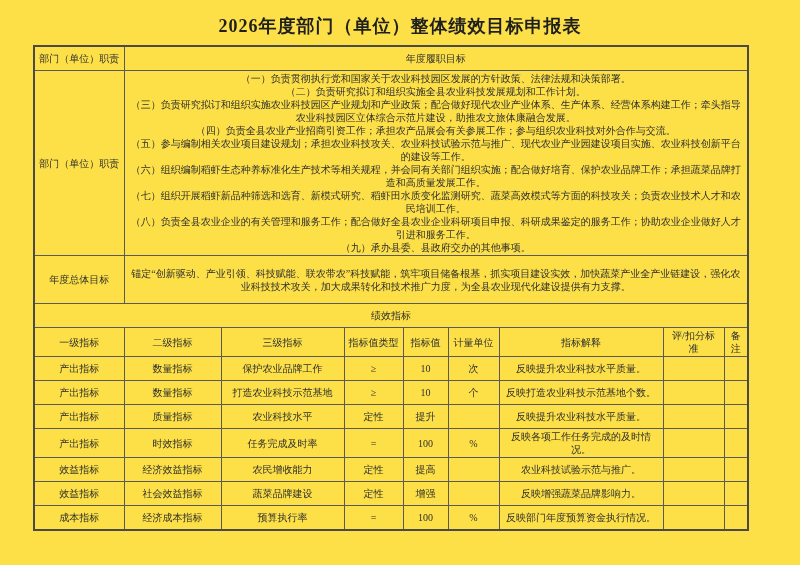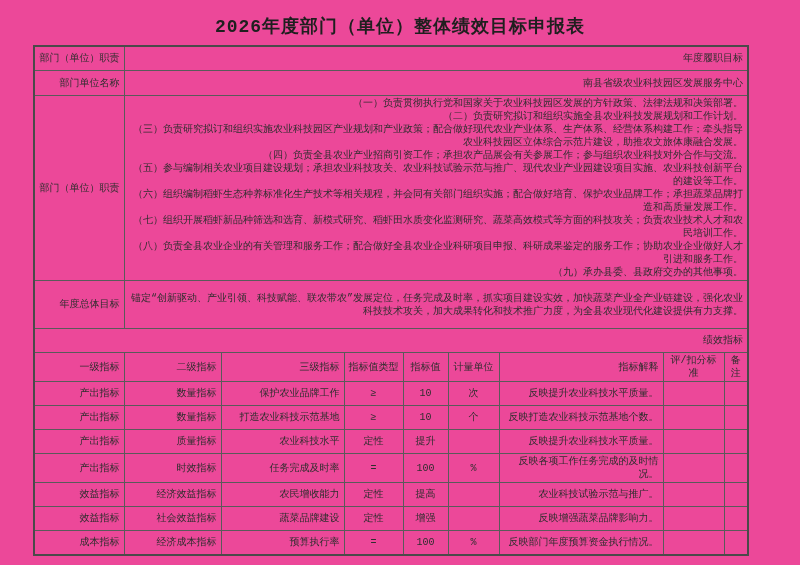--- a/index.html
+++ b/index.html
@@ -1,20 +1,20 @@
 <!DOCTYPE html>
 <html><head>
 <meta charset="utf-8">
 <style>
   html,body{margin:0;padding:0;background:#ffffff;}
   .page{
     position:relative;
     width:800px;height:565px;
-    background:#ec4899;
-    font-family:Liberation Mono, monospace;
+    background:#fde047;
+    font-family:Liberation Serif, serif;
     color:#2e2e2e;
     overflow:hidden;
   }
   .doc-title{
     position:absolute;top:14px;left:0;width:100%;
     text-align:center;
     font-size:18px;font-weight:bold;
     letter-spacing:1px;
     color:#1f1f1f;
   }
@@ -27,21 +27,21 @@
   }
   table.form td{
     border:1px solid #5a5a5a;
     font-size:10px;
     line-height:13px;
     padding:1px 4px;
     vertical-align:middle;
     overflow:hidden;
     color:#2e2e2e;
   }
-  td.l{text-align:right;}
+  td.l{text-align:center;}
   td.c{text-align:center;padding:1px 1px;}
   tr.r-info td{height:21px;}
   tr.r-name td{height:22px;}
   tr.r-duties td{height:174px;}
   tr.r-goal td{height:45px;}
   tr.r-section td{height:21px;}
   tr.r-head td{height:20px;}
   tr.r-data td{height:21px;}
   td.duties div{margin:0;}
   td.goal{line-height:14px;}
@@ -65,43 +65,39 @@
         <col style="width:61px">
         <col style="width:24px">
     </colgroup>
 
     <tbody>
         <tr class="r-info">
       <td class="l">部门（单位）职责</td>
       <td class="l" colspan="8">年度履职目标</td>
     </tr>
 
-    <tr class="r-name">
-      <td class="l">部门单位名称</td>
-      <td class="l" colspan="8">南县省级农业科技园区发展服务中心</td>
-    </tr>
 
     <tr class="r-duties">
       <td class="l">部门（单位）职责</td>
       <td class="l duties" colspan="8">
         <div>（一）负责贯彻执行党和国家关于农业科技园区发展的方针政策、法律法规和决策部署。</div>
         <div>（二）负责研究拟订和组织实施全县农业科技发展规划和工作计划。</div>
         <div>（三）负责研究拟订和组织实施农业科技园区产业规划和产业政策；配合做好现代农业产业体系、生产体系、经营体系构建工作；牵头指导农业科技园区立体综合示范片建设，助推农文旅体康融合发展。</div>
         <div>（四）负责全县农业产业招商引资工作；承担农产品展会有关参展工作；参与组织农业科技对外合作与交流。</div>
         <div>（五）参与编制相关农业项目建设规划；承担农业科技攻关、农业科技试验示范与推广、现代农业产业园建设项目实施、农业科技创新平台的建设等工作。</div>
         <div>（六）组织编制稻虾生态种养标准化生产技术等相关规程，并会同有关部门组织实施；配合做好培育、保护农业品牌工作；承担蔬菜品牌打造和高质量发展工作。</div>
         <div>（七）组织开展稻虾新品种筛选和选育、新模式研究、稻虾田水质变化监测研究、蔬菜高效模式等方面的科技攻关；负责农业技术人才和农民培训工作。</div>
         <div>（八）负责全县农业企业的有关管理和服务工作；配合做好全县农业企业科研项目申报、科研成果鉴定的服务工作；协助农业企业做好人才引进和服务工作。</div>
         <div>（九）承办县委、县政府交办的其他事项。</div>
       </td>
     </tr>
 
     <tr class="r-goal">
       <td class="l">年度总体目标</td>
-      <td class="l goal" colspan="8">锚定“创新驱动、产业引领、科技赋能、联农带农”发展定位，任务完成及时率，抓实项目建设实效，加快蔬菜产业全产业链建设，强化农业科技技术攻关，加大成果转化和技术推广力度，为全县农业现代化建设提供有力支撑。</td>
+      <td class="l goal" colspan="8">锚定“创新驱动、产业引领、科技赋能、联农带农”科技赋能，筑牢项目储备根基，抓实项目建设实效，加快蔬菜产业全产业链建设，强化农业科技技术攻关，加大成果转化和技术推广力度，为全县农业现代化建设提供有力支撑。</td>
     </tr>
 
     <tr class="r-section">
       <td class="l" colspan="9">绩效指标</td>
     </tr>
 
     <tr class="r-head">
       <td class="l">一级指标</td>
       <td class="l">二级指标</td>
       <td class="l">三级指标</td>

